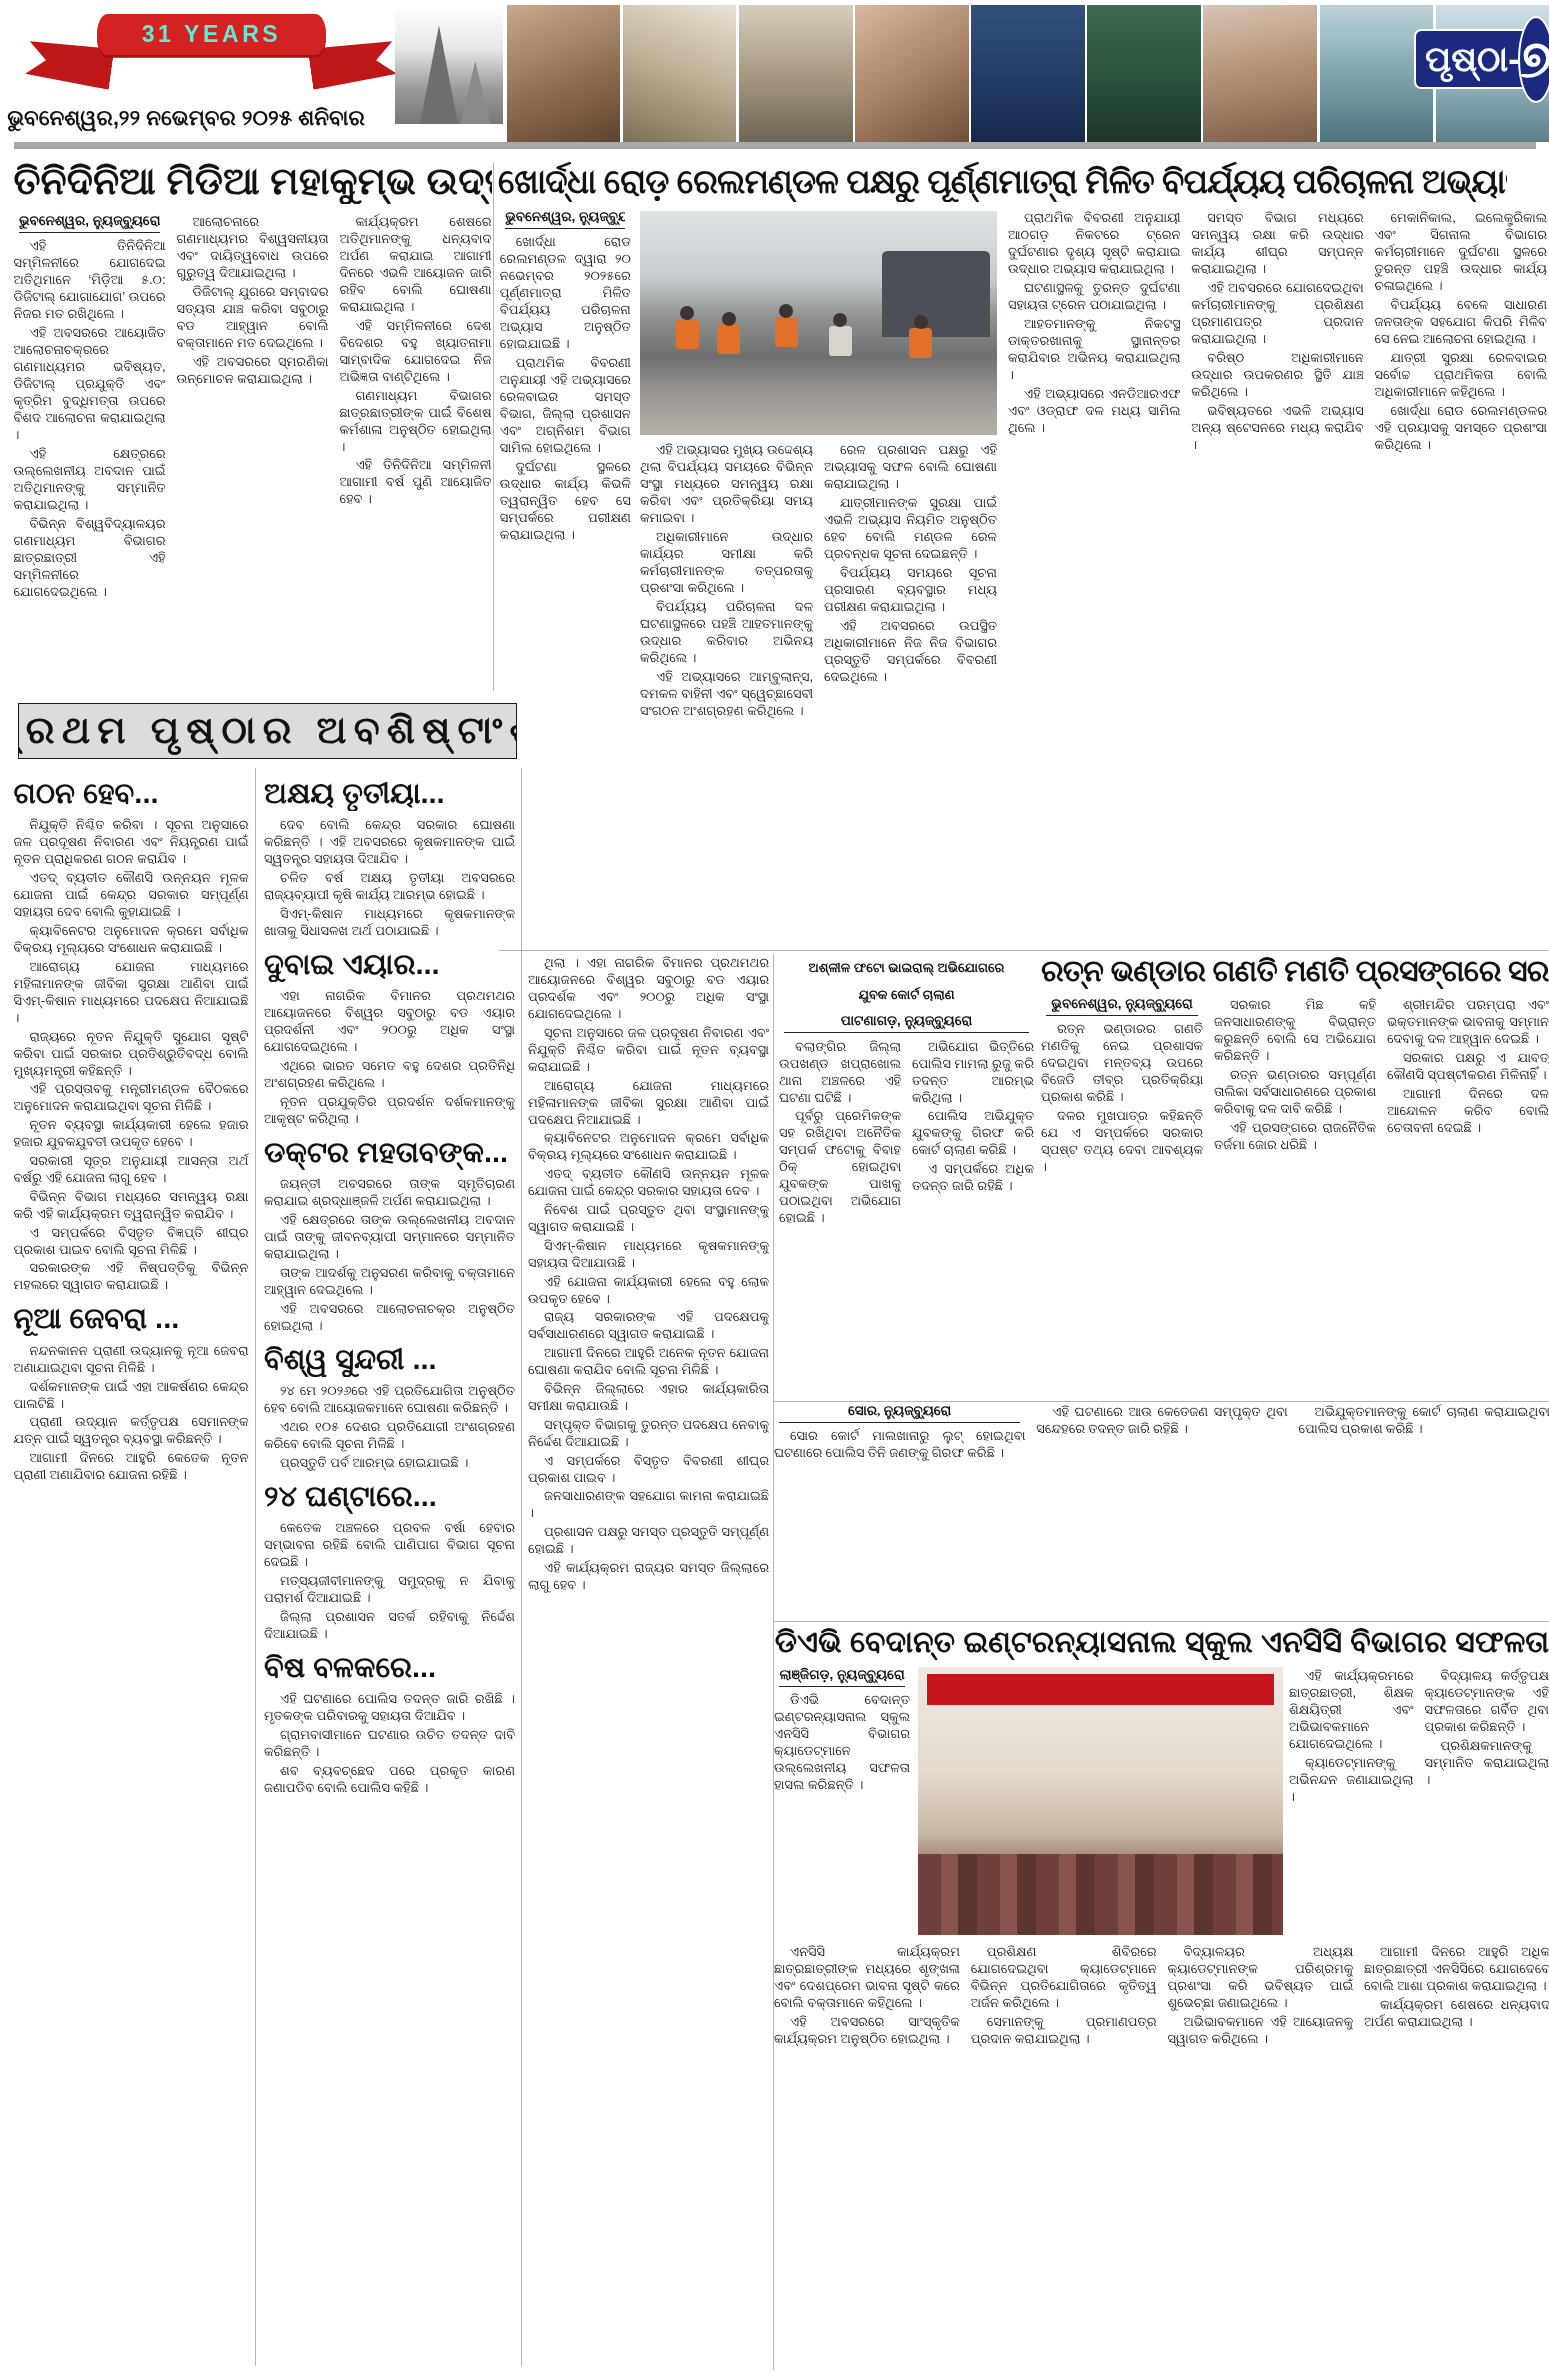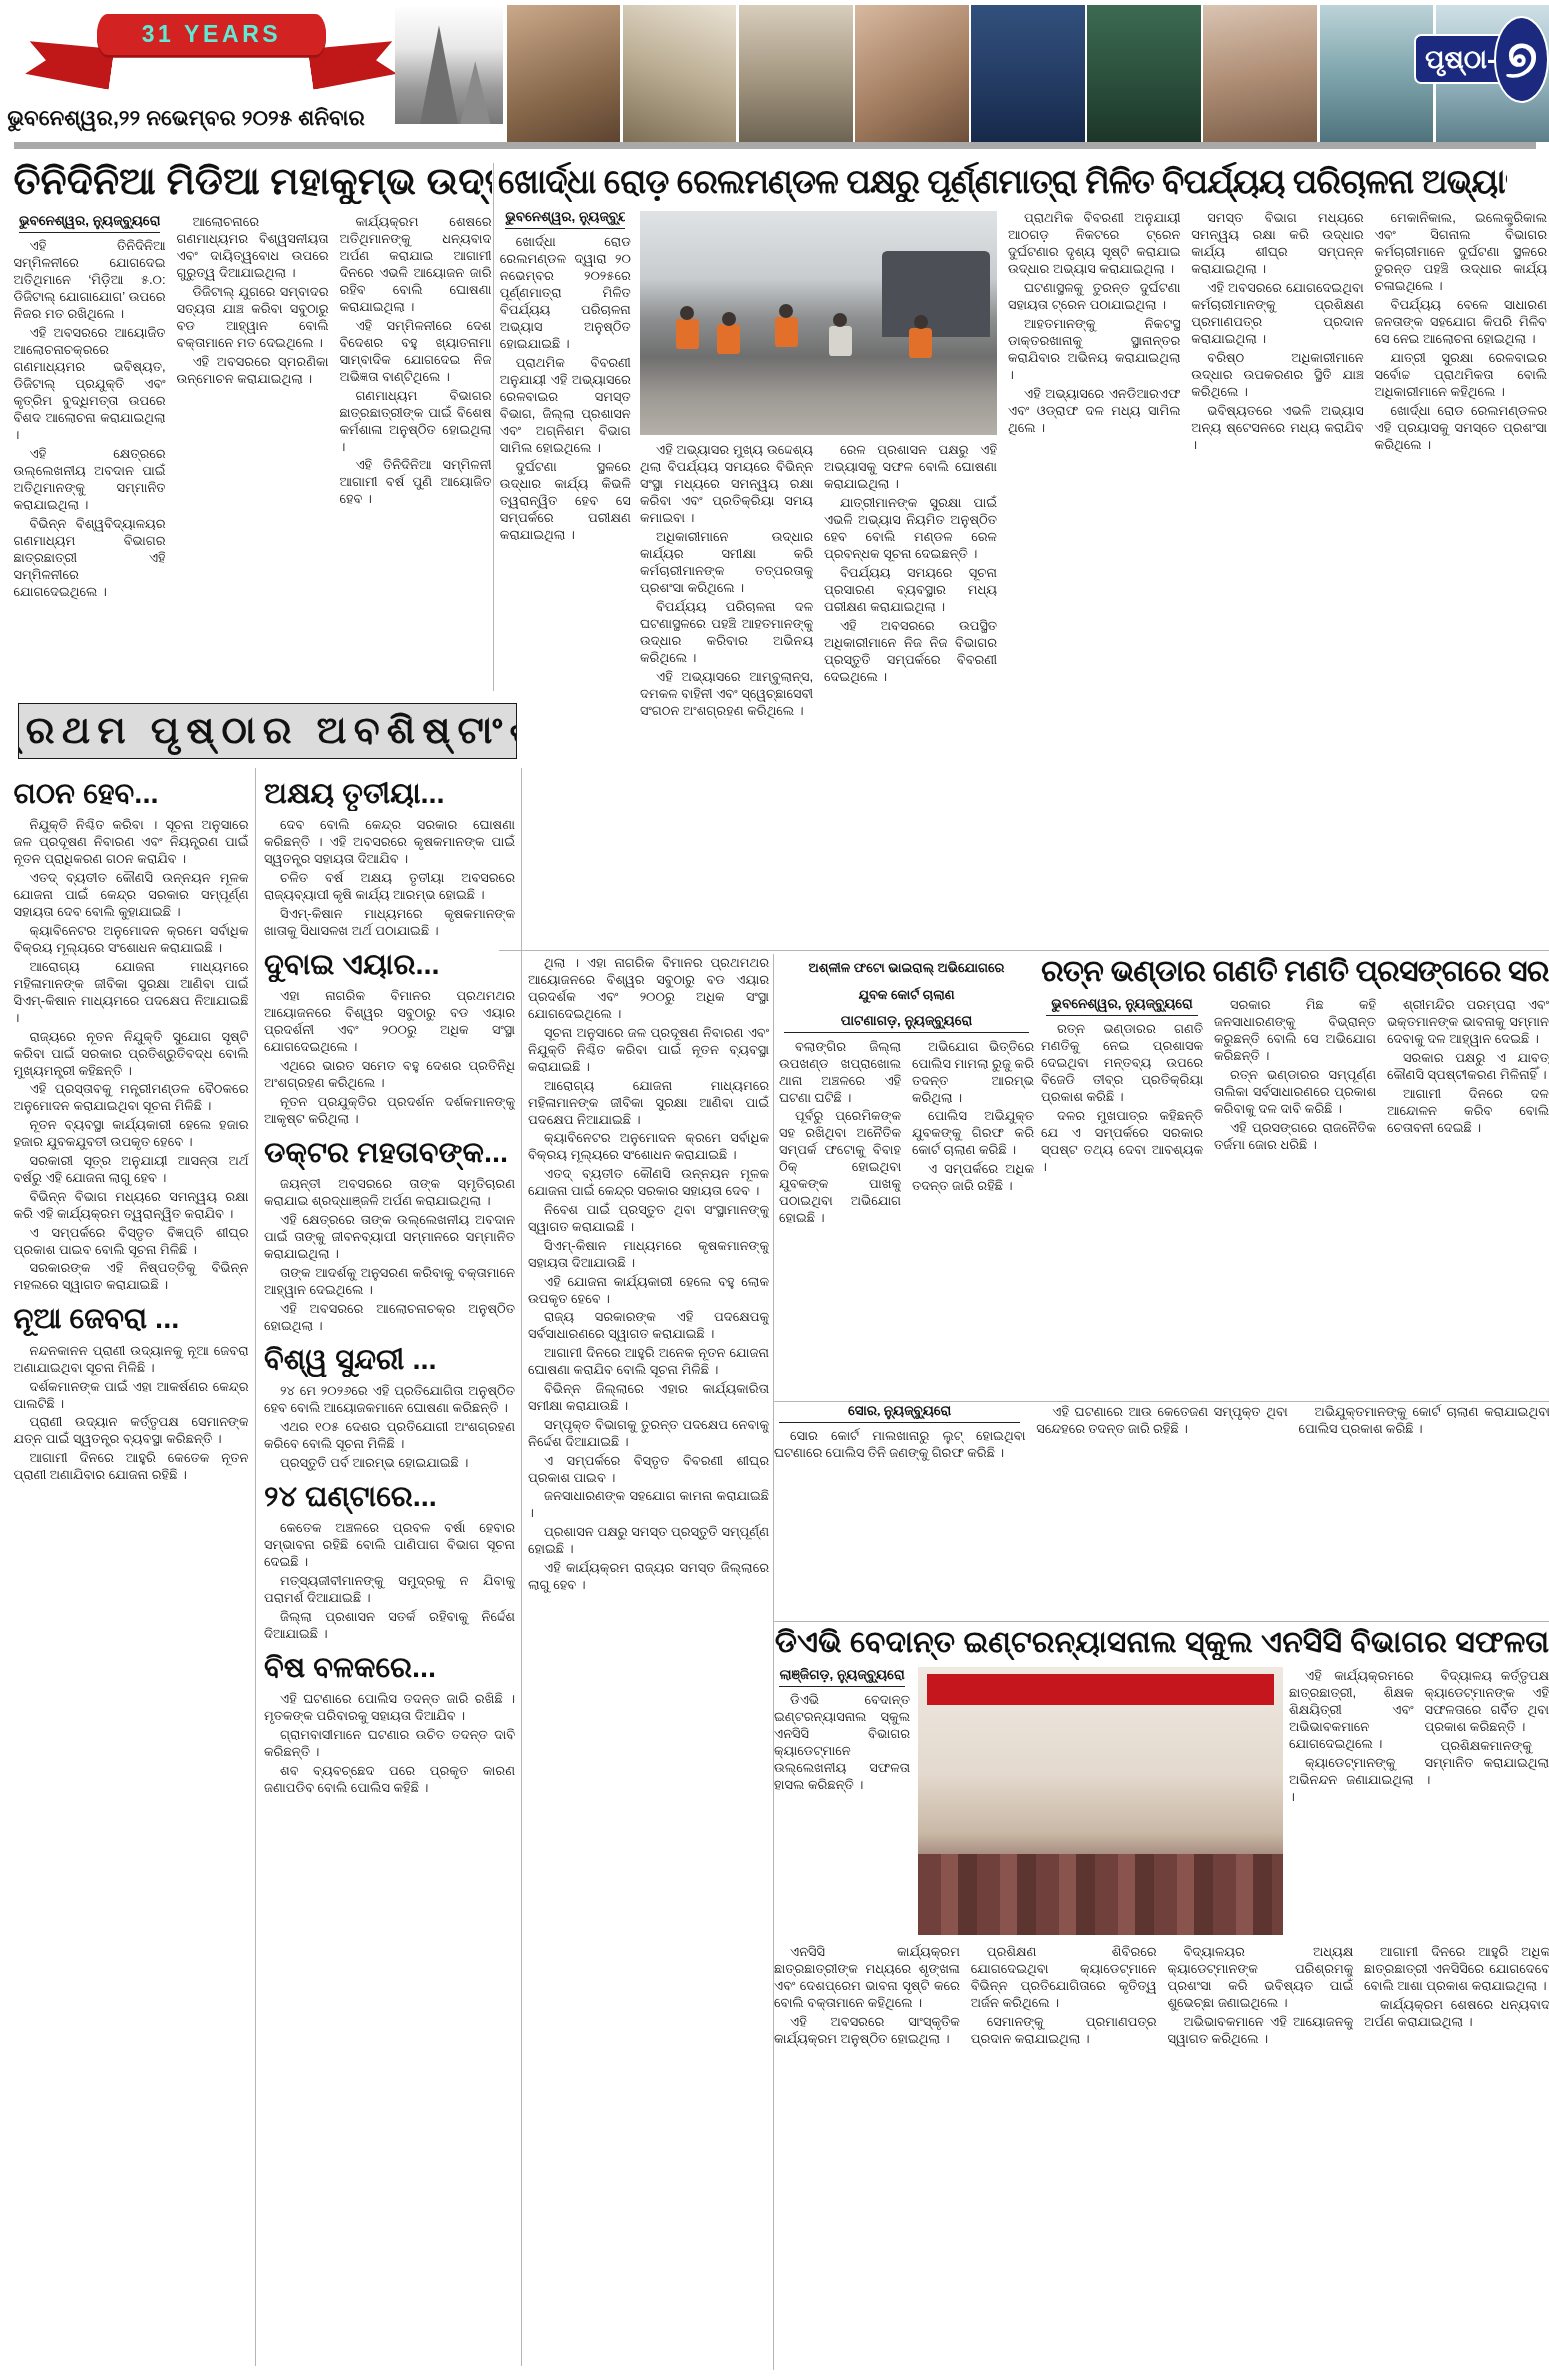--- a/index.html
+++ b/index.html
@@ -20,21 +20,21 @@
   .temple-photo{position:absolute;left:395px;top:7.2px;width:108px;height:117px;
     background:linear-gradient(180deg,#fdfdfd 0%,#e8e8e8 35%,#9a9a9a 70%,#777 100%);}
   .temple-photo:before{content:"";position:absolute;left:25px;bottom:0;width:38px;height:99px;
     background:#6f6f6f;clip-path:polygon(50% 0,100% 100%,0 100%);}
   .temple-photo:after{content:"";position:absolute;left:65px;bottom:0;width:30.5px;height:63px;
     background:#8a8a8a;clip-path:polygon(50% 0,100% 100%,0 100%);}
   .photo-strip{position:absolute;left:507px;top:4.5px;width:1042px;height:137px;display:flex;gap:2.7px;}
   .photo-strip .tile{flex:1;height:100%;}
   .header-rule{position:absolute;left:13.5px;top:142px;width:1522px;height:7.2px;background:#a9a9a9;}
   .page-badge{position:absolute;left:1414px;top:16px;width:135px;height:86px;display:flex;align-items:center;z-index:5;}
-  .pb-label{background:#1b2a7e;color:#fff;font-weight:bold;font-size:26px;padding:7.2px 3.6px 7.2px 9px;
+  .pb-label{background:#1b2a7e;color:#fff;font-weight:bold;font-size:35px;padding:7.2px 3.6px 7.2px 9px;
     border:2.7px solid #fff;border-right:none;border-radius:7.2px 0 0 7.2px;}
   .pb-num{display:flex;align-items:center;justify-content:center;width:86px;height:83px;background:#1b2a7e;
     color:#fff;font-size:52px;font-weight:bold;border-radius:50%;border:2.7px solid #fff;margin-left:-5.4px;}
   
   .headline{font-weight:bold;white-space:nowrap;overflow:hidden;}
   .dateline{font-weight:bold;text-align:center;font-size:13.5px;border-bottom:1.3px solid #222;
     padding-bottom:2.7px;margin:0 5.4px 4.5px 5.4px;white-space:nowrap;overflow:hidden;}
   .para{margin:0 0 1.8px 0;font-size:13px;line-height:17px;text-align:justify;text-indent:16px;}
   .subhead{font-size:29px;font-weight:bold;margin:9px 0 5.4px 0;white-space:nowrap;overflow:hidden;}
   .cols{display:flex;gap:10.8px;}

